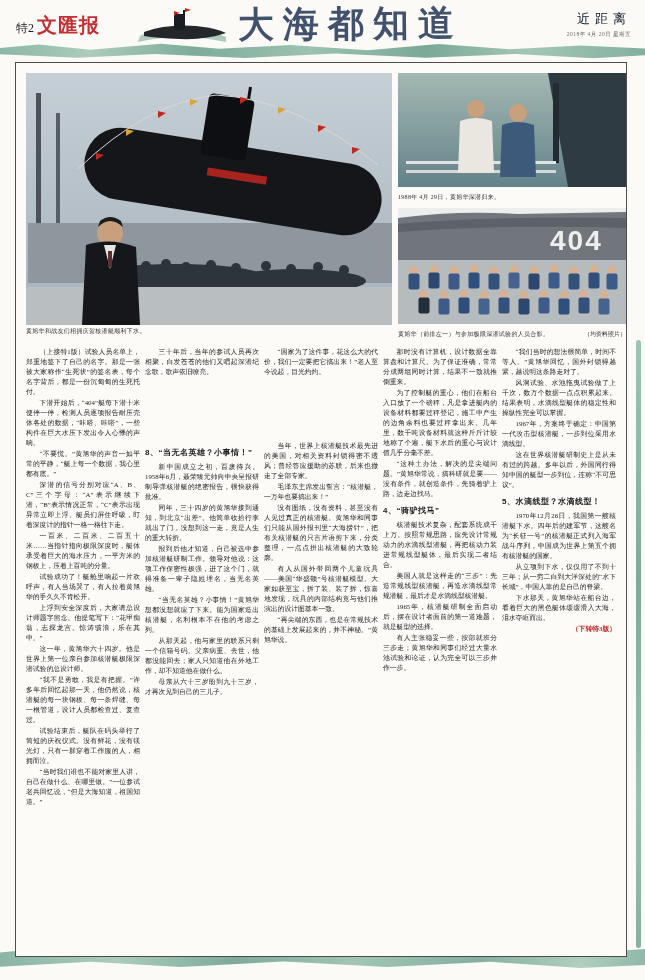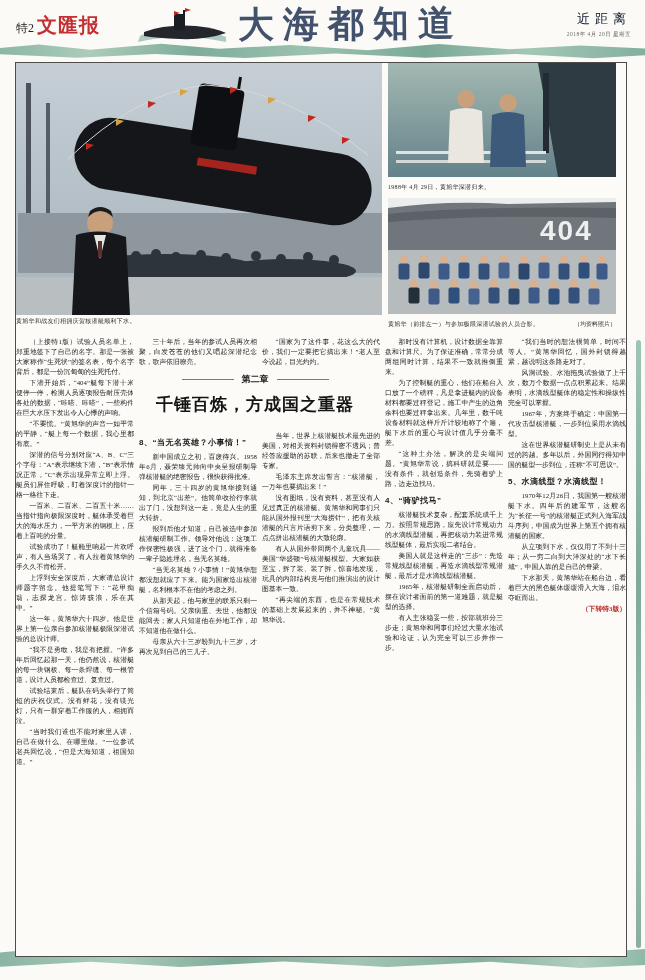--- a/index.html
+++ b/index.html
@@ -13,21 +13,21 @@
   .page-title{font-size:36px;font-weight:bold;color:#42526d;letter-spacing:9px;line-height:1;margin:0;transform:rotate(-.5deg);}
   .mast-right{position:absolute;right:0;top:4px;text-align:right;}
   .section-name{font-size:13px;color:#0f172a;letter-spacing:5px;}
   .date-line{font-size:5.5px;color:#6b6b6b;margin-top:3px;letter-spacing:.5px;}
   
   .wave{position:absolute;left:0;right:0;z-index:1;}
   .wave-top{top:42px;height:17px;background:linear-gradient(90deg,#79ab98 0%,#9ec4b0 14%,#689e8b 30%,#8cb8a4 48%,#649a87 66%,#93bda9 82%,#6fa391 100%);clip-path:polygon(0 35%,6% 15%,14% 45%,25% 10%,34% 40%,45% 18%,57% 48%,68% 12%,79% 42%,90% 20%,100% 38%,100% 78%,92% 95%,80% 70%,66% 92%,52% 68%,38% 94%,24% 70%,12% 92%,0 72%);opacity:.85;}
   .wave-bottom{top:946px;height:22px;background:linear-gradient(90deg,#6fa391 0%,#98c1ad 18%,#5f9683 36%,#8cb8a4 55%,#679d8a 74%,#9ec4b0 90%,#74a895 100%);clip-path:polygon(0 30%,8% 8%,18% 38%,30% 6%,42% 36%,55% 10%,66% 40%,78% 8%,90% 34%,100% 14%,100% 86%,90% 100%,76% 72%,60% 96%,44% 70%,28% 96%,14% 72%,0 94%);opacity:.8;}
   .edge-strip{position:absolute;right:4px;top:340px;width:5px;height:608px;background:linear-gradient(#7fb3a0,#548e7c 40%,#7bae9c 75%,#639685);border-radius:3px;opacity:.75;z-index:4;}
   
-  .frame{position:absolute;top:62px;left:15px;width:612px;height:895px;border:1px solid #4c4c4c;background:#fcfbf8;padding:0;box-sizing:border-box;z-index:2;}
+  .frame{position:absolute;top:62px;left:15px;width:612px;height:895px;border:1px solid #4c4c4c;background:#fcfbf8;padding:10px;box-sizing:border-box;z-index:2;}
   
   .photo-row{display:flex;gap:6px;}
   figure{margin:0;}
   .main-photo svg{display:block;background:#b9c3ca;}
   .caption{font-size:6px;color:#2c2c2c;margin-top:3px;letter-spacing:.3px;line-height:1.3;}
   .right-photos{width:228px;display:flex;flex-direction:column;}
   .caption-row{display:flex;justify-content:space-between;align-items:baseline;}
   .credit{font-size:6px;color:#2c2c2c;}
   .rp-gap{height:6px;}
   
@@ -201,24 +201,20 @@
         </svg>
         <div class="caption-row">
           <figcaption class="caption">黄旭华（前排左一）与参加极限深潜试验的人员合影。</figcaption>
           <span class="credit">（均资料照片）</span>
         </div>
       </figure>
     </div>
   </div>
 
   <div class="text-area">
-    <div class="chapter-box">
-      <div class="chapter-label">第二章</div>
-      <div class="chapter-title">千锤百炼，方成国之重器</div>
-    </div>
 
     <div class="col">
         <p class="para">（上接特1版）试验人员名单上，郑重地签下了自己的名字。那是一张被大家称作“生死状”的签名表，每个名字背后，都是一份沉甸甸的生死托付。</p>
         <p class="para">下潜开始后，“404”艇每下潜十米便停一停，检测人员逐项报告耐压壳体各处的数据，“咔嗒、咔嗒”，一些构件在巨大水压下发出令人心悸的声响。</p>
         <p class="para">“不要慌。”黄旭华的声音一如平常的平静，“艇上每一个数据，我心里都有底。”</p>
         <p class="para">深潜的信号分别对应“A、B、C”三个字母：“A”表示继续下潜，“B”表示情况正常，“C”表示出现异常立即上浮。艇员们屏住呼吸，盯着深度计的指针一格一格往下走。</p>
         <p class="para">一百米、二百米、二百五十米……当指针指向极限深度时，艇体承受着巨大的海水压力，一平方米的钢板上，压着上百吨的分量。</p>
         <p class="para">试验成功了！艇舱里响起一片欢呼声，有人当场哭了，有人拉着黄旭华的手久久不肯松开。</p>
         <p class="para">上浮到安全深度后，大家请总设计师题字留念。他提笔写下：“花甲痴翁，志探龙宫。惊涛骇浪，乐在其中。”</p>
         <p class="para">这一年，黄旭华六十四岁。他是世界上第一位亲自参加核潜艇极限深潜试验的总设计师。</p>

